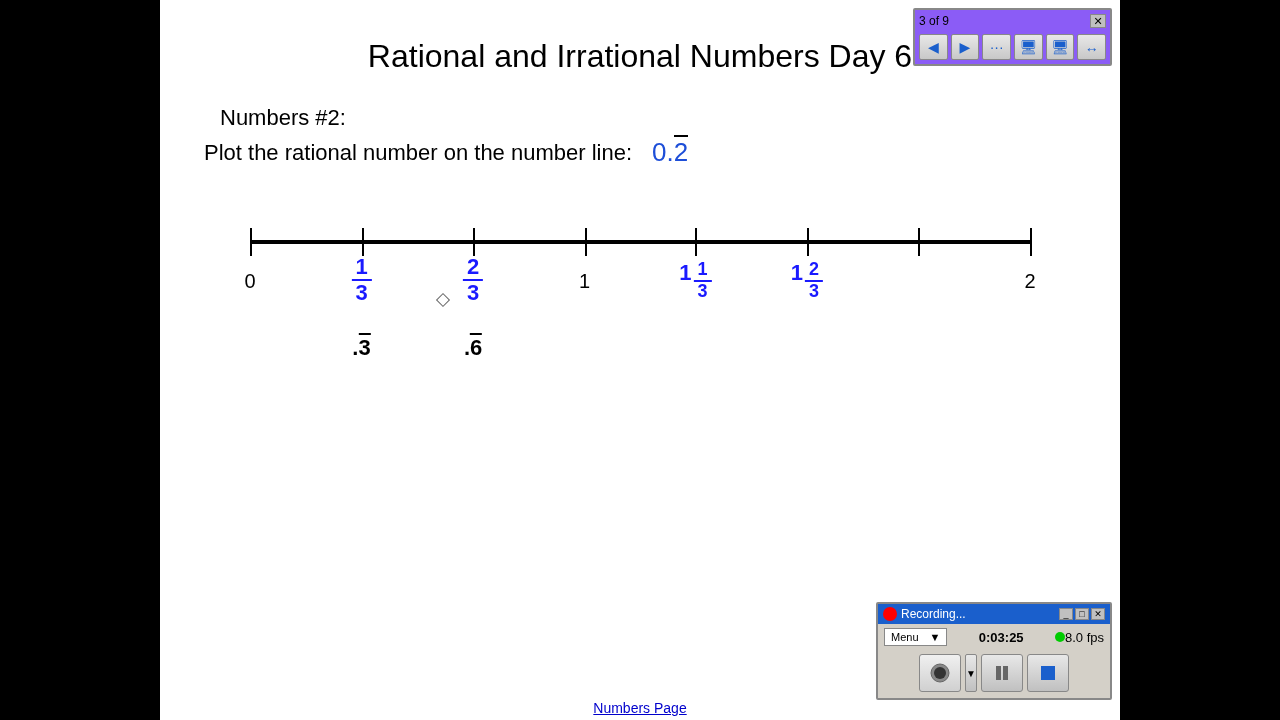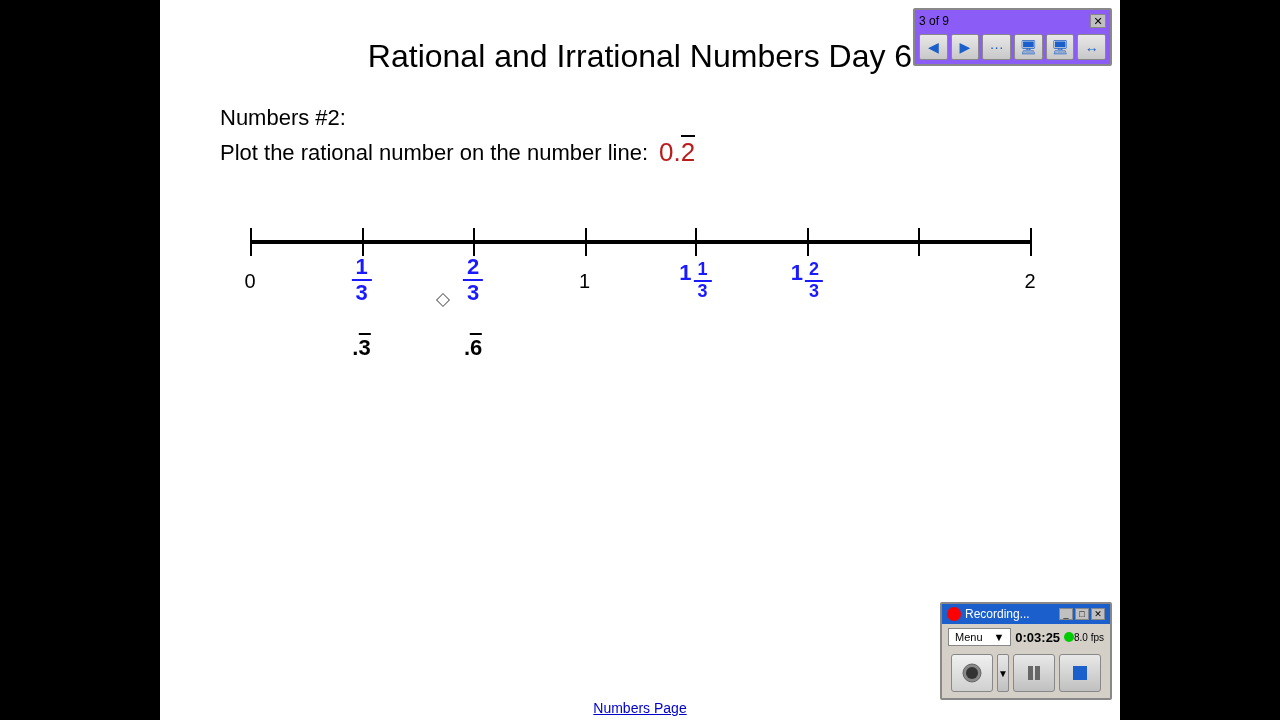--- a/index.html
+++ b/index.html
@@ -53,28 +53,28 @@
     }
     .example-text {
       font-size: 22px;
       color: #000;
       margin-bottom: 6px;
       margin-left: 20px;
     }
     .plot-instruction {
       font-size: 22px;
       color: #000;
-      margin-left: 20px;
-      display: flex;
-      align-items: center;
-      gap: 11px;
+      margin-left: 4px;
+      display: flex;
+      align-items: center;
+      gap: 20px;
     }
     .repeating-decimal {
       font-size: 26px;
-      color: #b91c1c;
+      color: #1d4ed8;
       position: relative;
       display: inline-block;
     }
     .repeating-decimal .overline {
       display: inline-block;
       position: relative;
     }
     .repeating-decimal .overline::after {
       content: '';
       position: absolute;
@@ -206,21 +206,21 @@
       justify-content: center;
       cursor: pointer;
       font-size: 14px;
       color: #1a5fcc;
     }
     
     .recording-widget {
       position: absolute;
       bottom: 20px;
       right: 8px;
-      width: 172px;
+      width: 236px;
       background: #d4d0c8;
       border: 2px solid #888;
       border-radius: 2px;
       padding: 0;
     }
     .rec-title-bar {
       display: flex;
       align-items: center;
       justify-content: space-between;
       background: #1a5fcc;
@@ -271,21 +271,21 @@
     }
     .rec-time {
       font-size: 13px;
       font-weight: bold;
       color: #000;
     }
     .rec-status {
       display: flex;
       align-items: center;
       gap: 0;
-      font-size: 10px;
+      font-size: 13px;
     }
     .rec-dot {
       width: 10px;
       height: 10px;
       background: #00cc00;
       border-radius: 50%;
     }
     .rec-action-row {
       display: flex;
       gap: 4px;

